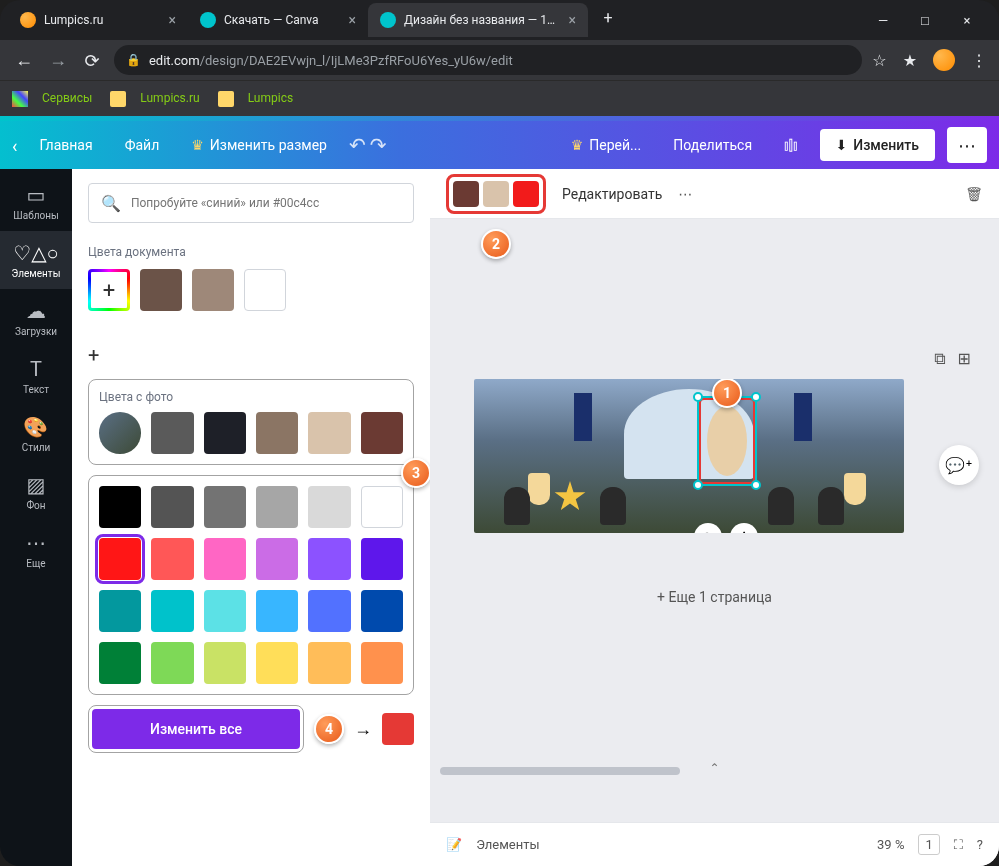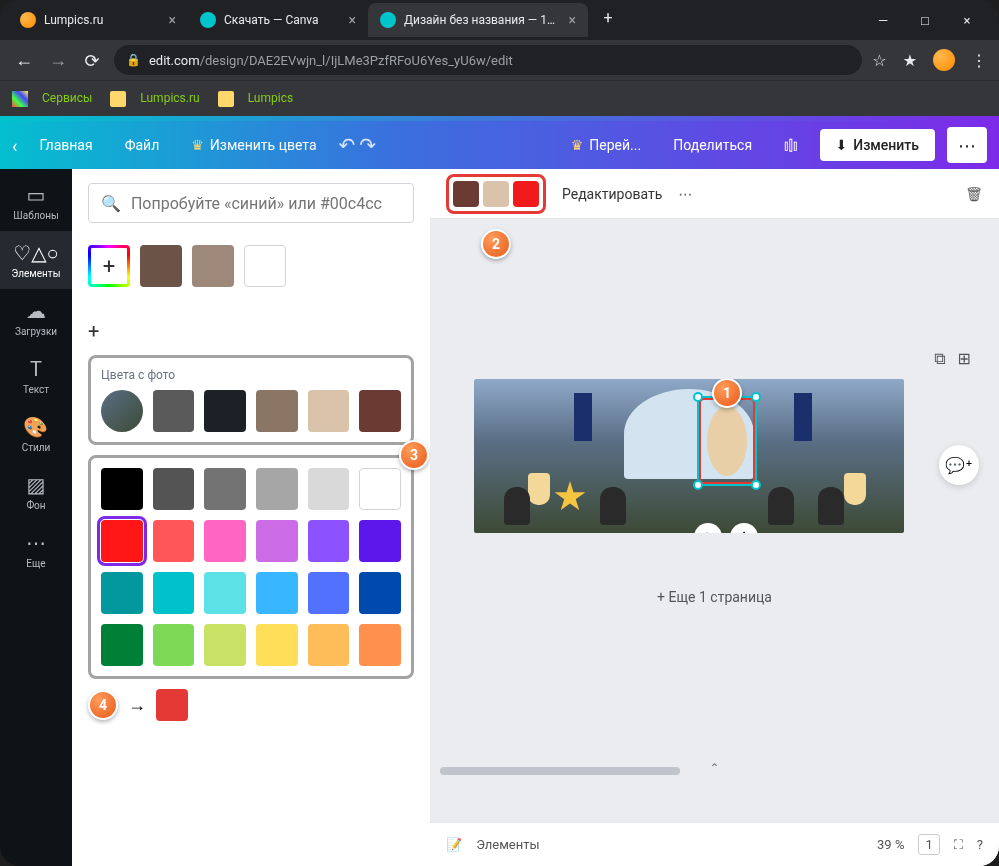--- a/index.html
+++ b/index.html
@@ -49,31 +49,31 @@
 
 
 .app-body { display: flex; height: calc(866px - 40px - 40px - 36px - 5px - 48px); }
 .side-nav { width: 72px; background: #0e1318; display: flex; flex-direction: column; align-items: center; padding-top: 4px; }
 .sn-item { width: 72px; height: 58px; display: flex; flex-direction: column; align-items: center; justify-content: center; gap: 3px; color: #b8bcc2; font-size: 10px; cursor: pointer; }
 .sn-item.active { background: #252a31; color: #fff; }
 .sn-icon { font-size: 20px; }
 
 .left-panel { width: 358px; background: #fff; overflow-y: auto; position: relative; padding: 14px 16px; }
 .search-box { height: 40px; border: 1px solid #d1d5db; border-radius: 4px; display: flex; align-items: center; padding: 0 12px; gap: 10px; color: #6b7280; margin-bottom: 22px; }
-.search-box input { border: none; outline: none; flex: 1; font-size: 16px; }
+.search-box input { border: none; outline: none; flex: 1; font-size: 12px; }
 
 .section-label { font-size: 12px; color: #6b7280; margin-bottom: 10px; }
 .swatch-row { display: flex; gap: 10px; margin-bottom: 20px; }
 .swatch { width: 42px; height: 42px; border-radius: 4px; cursor: pointer; }
 .swatch.border { border: 1px solid #d1d5db; }
 .swatch.add { border: 3px solid transparent; background: linear-gradient(#fff,#fff) padding-box, conic-gradient(#f0f,#f00,#ff0,#0f0,#0ff,#00f,#f0f) border-box; display:flex; align-items:center; justify-content:center; font-size:22px; color:#333; }
 
 .brand-row { display: flex; align-items: center; gap: 12px; padding: 12px 0; font-size: 14px; color: #333; cursor: pointer; }
 
-.highlight-box { border: 3px solid #a3a3a3; border-radius: 8px; padding: 10px; margin-bottom: 10px; position: relative; }
+.highlight-box { border: 1px solid #a3a3a3; border-radius: 8px; padding: 10px; margin-bottom: 10px; position: relative; }
 .hl-label { font-size: 12px; color: #6b7280; margin-bottom: 8px; }
 .hl-swatches { display: grid; grid-template-columns: repeat(6, 1fr); gap: 10px; }
 .hl-sw { height: 42px; border-radius: 4px; cursor: pointer; background-size: cover; }
 .hl-sw.circ { border-radius: 50%; }
 .default-grid { display: grid; grid-template-columns: repeat(6, 1fr); gap: 10px; }
 .dg-sw { height: 42px; border-radius: 4px; cursor:pointer; }
 .dg-sw.sel { outline: 3px solid #7d2ae8; outline-offset: 1px; }
 .dg-sw.white { border: 1px solid #d1d5db; }
 
 .change-all-btn { width: 100%; height: 40px; background: #7d2ae8; color: #fff; border: none; border-radius: 4px; font-size: 14px; font-weight: 500; cursor: pointer; }
@@ -180,21 +180,21 @@
 <div class="app-header">
   <span class="hdr-back">‹</span>
   <div class="hdr-item">
       <span>Главная</span>
     </div>
   <div class="hdr-item">
       <span>Файл</span>
     </div>
   <div class="hdr-item">
       <span class="crown">♛</span>
-      <span>Изменить цвета</span>
+      <span>Изменить размер</span>
     </div>
   <div class="undo-redo">
     <span>↶</span>
     <span>↷</span>
   </div>
   <div class="hdr-spacer"></div>
   <div class="hdr-item">
       <span class="crown">♛</span>
       <span>Перей...</span>
     </div>
@@ -240,20 +240,21 @@
         <span>Еще</span>
       </div>
   </div>
 
   <div class="left-panel">
     <div class="search-box">
       <span>🔍</span>
       <input placeholder="Попробуйте «синий» или #00c4cc" style="">
     </div>
 
+    <div class="section-label">Цвета документа</div>
     <div class="swatch-row">
       <div class="swatch add">+</div>
       <div class="swatch" style="background:#6b5348"></div>
       <div class="swatch" style="background:#9e8879"></div>
       <div class="swatch border" style="background:#fff"></div>
     </div>
 
     <div class="brand-row">
       <span style="font-size:20px">+</span>
     </div>
@@ -294,20 +295,23 @@
           <div class="dg-sw" style="background: rgb(0, 128, 55);"></div>
           <div class="dg-sw" style="background: rgb(126, 217, 87);"></div>
           <div class="dg-sw" style="background: rgb(201, 226, 101);"></div>
           <div class="dg-sw" style="background: rgb(255, 222, 89);"></div>
           <div class="dg-sw" style="background: rgb(255, 189, 89);"></div>
           <div class="dg-sw" style="background: rgb(255, 145, 77);"></div>
         </div>
     </div>
 
     <div class="change-row">
+      <div class="highlight-box" style="padding:3px;margin:0">
+        <button class="change-all-btn">Изменить все</button>
+      </div>
       <div class="badge" style="position:static">4</div>
       <span class="arrow-red">→</span>
       <div class="target-sw"></div>
     </div>
   </div>
 
   <div class="canvas-area">
     <div class="editor-toolbar">
       <div class="color-preview">
         <div class="cp-sw" style="background:#6b3a33"></div>

